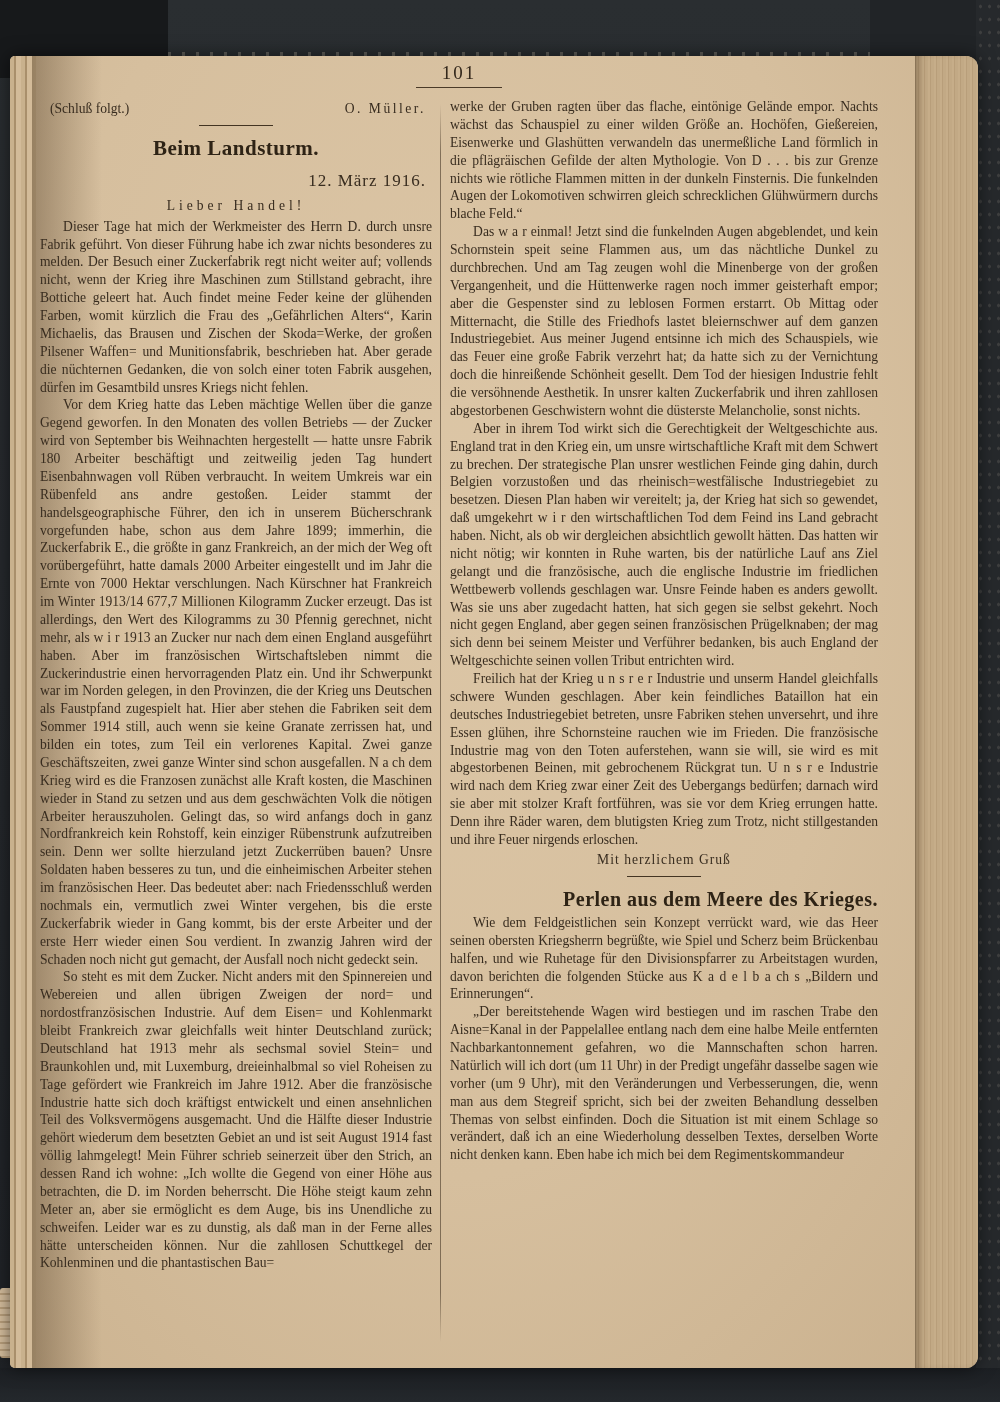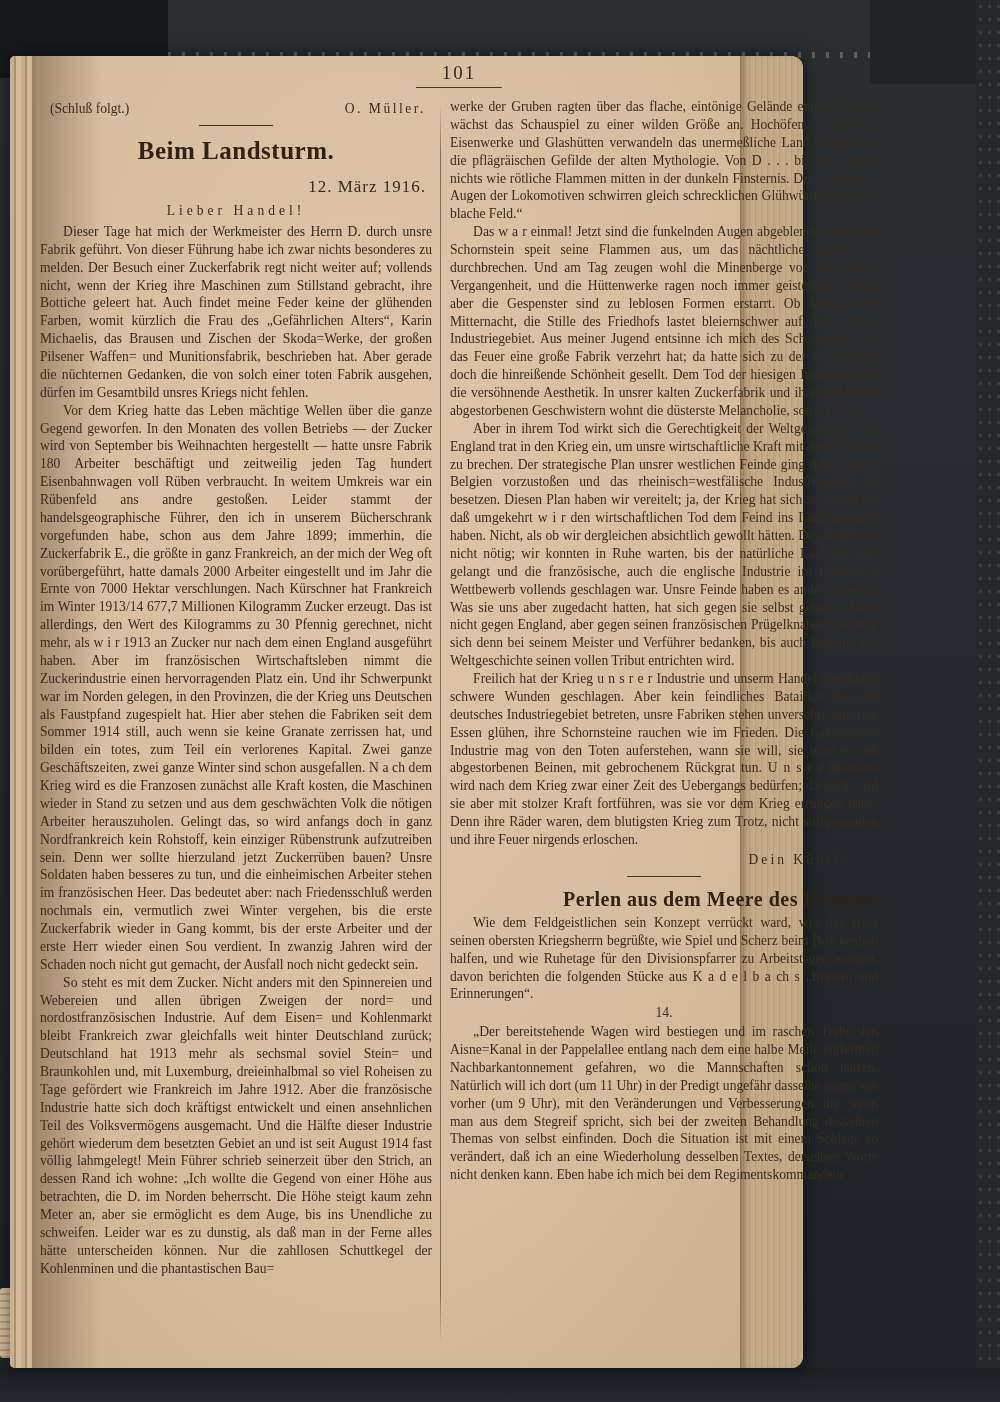--- a/index.html
+++ b/index.html
@@ -17,21 +17,21 @@
       background:#26292c;
       background-image:radial-gradient(rgba(170,160,150,.18) 1px, transparent 1.6px);
       background-size:9px 13px;}
   .bottom-band{position:absolute;left:0;right:0;bottom:0;height:34px;background:
       linear-gradient(180deg,#1c1f23,#24282c);}
   .bottom-left-pages{position:absolute;left:0;bottom:44px;width:16px;height:70px;
       background:repeating-linear-gradient(180deg,#d6bf9e 0 5px,#b99f7c 5px 7px);
       border-radius:3px;}
 
   
-  .paper{position:absolute;left:10px;top:56px;width:793px;height:1312px;
+  .paper{position:absolute;left:10px;top:56px;width:968px;height:1312px;
       background:
         radial-gradient(ellipse at 45% 35%, #dcc6a6 0%, #d6bf9e 55%, #c9b08d 100%);
       border-radius:5px 12px 12px 5px;
       box-shadow:0 0 18px rgba(0,0,0,.55);}
   .gutter-pages{position:absolute;left:0;top:0;bottom:0;width:26px;
       background:repeating-linear-gradient(90deg,#c9b18d 0 4px,#a98f6b 4px 6px,#d3bb99 6px 11px);
       border-radius:5px 0 0 5px;}
   .gutter-shadow{position:absolute;left:22px;top:0;bottom:0;width:70px;
       background:linear-gradient(90deg,rgba(70,50,28,.38),rgba(70,50,28,0));}
   .fore-edge{position:absolute;right:0;top:0;bottom:0;width:62px;
@@ -49,21 +49,21 @@
   .col{font-size:13.6px;line-height:1.315;text-align:justify;hyphens:none;}
   .col-left{width:392px;}
   .col-right{width:428px;margin-left:18px;}
   .divider{position:absolute;left:400px;top:6px;height:1238px;width:1px;
       background:linear-gradient(180deg,rgba(70,55,38,.0),rgba(70,55,38,.6) 4%,rgba(70,55,38,.6) 96%,rgba(70,55,38,0));}
   p.para{margin:0;text-indent:1.7em;}
   p.noindent{margin:0;text-indent:0;}
   .byline-row{display:flex;justify-content:space-between;margin:2px 6px 0 10px;}
   .byline-author{letter-spacing:2.5px;}
   .rule-small{width:74px;border:none;border-top:1.6px solid #433422;margin:7px auto 9px auto;}
-  .article-title{font-size:25px;font-weight:bold;text-align:center;margin:2px 0 6px 0;color:#2e2315;letter-spacing:.5px;}
+  .article-title{font-size:21px;font-weight:bold;text-align:center;margin:2px 0 6px 0;color:#2e2315;letter-spacing:.5px;}
   .article-title-2{font-size:20px;font-weight:bold;text-align:right;margin:4px 0 2px 0;color:#2e2315;letter-spacing:.5px;}
   .dateline{text-align:right;font-size:17px;margin:8px 6px 4px 0;letter-spacing:1px;}
   .salutation{text-align:center;letter-spacing:4px;margin:0 0 3px 0;}
   .closing-line{text-align:center;letter-spacing:1px;margin:2px 0 0 0;}
   .signature-line{text-align:right;letter-spacing:3px;margin:2px 30px 0 0;}
   .numeral{text-align:center;font-size:18px;letter-spacing:2px;margin:0 0 5px 0;}
   .section-number{text-align:center;margin:1px 0 1px 0;}
 </style>
 </head>
 <body>
@@ -101,23 +101,22 @@
           <p class="para">Dieser Tage hat mich der Werkmeister des Herrn D. durch unsre Fabrik geführt. Von dieser Führung habe ich zwar nichts besonderes zu melden. Der Besuch einer Zuckerfabrik regt nicht weiter auf; vollends nicht, wenn der Krieg ihre Maschinen zum Stillstand gebracht, ihre Bottiche geleert hat. Auch findet meine Feder keine der glühenden Farben, womit kürzlich die Frau des „Gefährlichen Alters“, Karin Michaelis, das Brausen und Zischen der Skoda=Werke, der großen Pilsener Waffen= und Munitionsfabrik, beschrieben hat. Aber gerade die nüchternen Gedanken, die von solch einer toten Fabrik ausgehen, dürfen im Gesamtbild unsres Kriegs nicht fehlen.</p>
           <p class="para">Vor dem Krieg hatte das Leben mächtige Wellen über die ganze Gegend geworfen. In den Monaten des vollen Betriebs — der Zucker wird von September bis Weihnachten hergestellt — hatte unsre Fabrik 180 Arbeiter beschäftigt und zeitweilig jeden Tag hundert Eisenbahnwagen voll Rüben verbraucht. In weitem Umkreis war ein Rübenfeld ans andre gestoßen. Leider stammt der handelsgeographische Führer, den ich in unserem Bücherschrank vorgefunden habe, schon aus dem Jahre 1899; immerhin, die Zuckerfabrik E., die größte in ganz Frankreich, an der mich der Weg oft vorübergeführt, hatte damals 2000 Arbeiter eingestellt und im Jahr die Ernte von 7000 Hektar verschlungen. Nach Kürschner hat Frankreich im Winter 1913/14 677,7 Millionen Kilogramm Zucker erzeugt. Das ist allerdings, den Wert des Kilogramms zu 30 Pfennig gerechnet, nicht mehr, als w i r 1913 an Zucker nur nach dem einen England ausgeführt haben. Aber im französischen Wirtschaftsleben nimmt die Zuckerindustrie einen hervorragenden Platz ein. Und ihr Schwerpunkt war im Norden gelegen, in den Provinzen, die der Krieg uns Deutschen als Faustpfand zugespielt hat. Hier aber stehen die Fabriken seit dem Sommer 1914 still, auch wenn sie keine Granate zerrissen hat, und bilden ein totes, zum Teil ein verlorenes Kapital. Zwei ganze Geschäftszeiten, zwei ganze Winter sind schon ausgefallen. N a ch dem Krieg wird es die Franzosen zunächst alle Kraft kosten, die Maschinen wieder in Stand zu setzen und aus dem geschwächten Volk die nötigen Arbeiter herauszuholen. Gelingt das, so wird anfangs doch in ganz Nordfrankreich kein Rohstoff, kein einziger Rübenstrunk aufzutreiben sein. Denn wer sollte hierzuland jetzt Zuckerrüben bauen? Unsre Soldaten haben besseres zu tun, und die einheimischen Arbeiter stehen im französischen Heer. Das bedeutet aber: nach Friedensschluß werden nochmals ein, vermutlich zwei Winter vergehen, bis die erste Zuckerfabrik wieder in Gang kommt, bis der erste Arbeiter und der erste Herr wieder einen Sou verdient. In zwanzig Jahren wird der Schaden noch nicht gut gemacht, der Ausfall noch nicht gedeckt sein.</p>
           <p class="para">So steht es mit dem Zucker. Nicht anders mit den Spinnereien und Webereien und allen übrigen Zweigen der nord= und nordostfranzösischen Industrie. Auf dem Eisen= und Kohlenmarkt bleibt Frankreich zwar gleichfalls weit hinter Deutschland zurück; Deutschland hat 1913 mehr als sechsmal soviel Stein= und Braunkohlen und, mit Luxemburg, dreieinhalbmal so viel Roheisen zu Tage gefördert wie Frankreich im Jahre 1912. Aber die französische Industrie hatte sich doch kräftigst entwickelt und einen ansehnlichen Teil des Volksvermögens ausgemacht. Und die Hälfte dieser Industrie gehört wiederum dem besetzten Gebiet an und ist seit August 1914 fast völlig lahmgelegt! Mein Führer schrieb seinerzeit über den Strich, an dessen Rand ich wohne: „Ich wollte die Gegend von einer Höhe aus betrachten, die D. im Norden beherrscht. Die Höhe steigt kaum zehn Meter an, aber sie ermöglicht es dem Auge, bis ins Unendliche zu schweifen. Leider war es zu dunstig, als daß man in der Ferne alles hätte unterscheiden können. Nur die zahllosen Schuttkegel der Kohlenminen und die phantastischen Bau=</p>
         </div>
 
         <div class="col col-right">
           <p class="noindent">werke der Gruben ragten über das flache, eintönige Gelände empor. Nachts wächst das Schauspiel zu einer wilden Größe an. Hochöfen, Gießereien, Eisenwerke und Glashütten verwandeln das unermeßliche Land förmlich in die pflägräischen Gefilde der alten Mythologie. Von D . . . bis zur Grenze nichts wie rötliche Flammen mitten in der dunkeln Finsternis. Die funkelnden Augen der Lokomotiven schwirren gleich schrecklichen Glühwürmern durchs blache Feld.“</p>
           <p class="para">Das w a r einmal! Jetzt sind die funkelnden Augen abgeblendet, und kein Schornstein speit seine Flammen aus, um das nächtliche Dunkel zu durchbrechen. Und am Tag zeugen wohl die Minenberge von der großen Vergangenheit, und die Hüttenwerke ragen noch immer geisterhaft empor; aber die Gespenster sind zu leblosen Formen erstarrt. Ob Mittag oder Mitternacht, die Stille des Friedhofs lastet bleiernschwer auf dem ganzen Industriegebiet. Aus meiner Jugend entsinne ich mich des Schauspiels, wie das Feuer eine große Fabrik verzehrt hat; da hatte sich zu der Vernichtung doch die hinreißende Schönheit gesellt. Dem Tod der hiesigen Industrie fehlt die versöhnende Aesthetik. In unsrer kalten Zuckerfabrik und ihren zahllosen abgestorbenen Geschwistern wohnt die düsterste Melancholie, sonst nichts.</p>
           <p class="para">Aber in ihrem Tod wirkt sich die Gerechtigkeit der Weltgeschichte aus. England trat in den Krieg ein, um unsre wirtschaftliche Kraft mit dem Schwert zu brechen. Der strategische Plan unsrer westlichen Feinde ging dahin, durch Belgien vorzustoßen und das rheinisch=westfälische Industriegebiet zu besetzen. Diesen Plan haben wir vereitelt; ja, der Krieg hat sich so gewendet, daß umgekehrt w i r den wirtschaftlichen Tod dem Feind ins Land gebracht haben. Nicht, als ob wir dergleichen absichtlich gewollt hätten. Das hatten wir nicht nötig; wir konnten in Ruhe warten, bis der natürliche Lauf ans Ziel gelangt und die französische, auch die englische Industrie im friedlichen Wettbewerb vollends geschlagen war. Unsre Feinde haben es anders gewollt. Was sie uns aber zugedacht hatten, hat sich gegen sie selbst gekehrt. Noch nicht gegen England, aber gegen seinen französischen Prügelknaben; der mag sich denn bei seinem Meister und Verführer bedanken, bis auch England der Weltgeschichte seinen vollen Tribut entrichten wird.</p>
           <p class="para">Freilich hat der Krieg u n s r e r Industrie und unserm Handel gleichfalls schwere Wunden geschlagen. Aber kein feindliches Bataillon hat ein deutsches Industriegebiet betreten, unsre Fabriken stehen unversehrt, und ihre Essen glühen, ihre Schornsteine rauchen wie im Frieden. Die französische Industrie mag von den Toten auferstehen, wann sie will, sie wird es mit abgestorbenen Beinen, mit gebrochenem Rückgrat tun. U n s r e Industrie wird nach dem Krieg zwar einer Zeit des Uebergangs bedürfen; darnach wird sie aber mit stolzer Kraft fortführen, was sie vor dem Krieg errungen hatte. Denn ihre Räder waren, dem blutigsten Krieg zum Trotz, nicht stillgestanden und ihre Feuer nirgends erloschen.</p>
-          <p class="signature-line">Dein Kübel.</p>
+          <p class="closing-line">Mit herzlichem Gruß</p>
           <hr class="rule-small">
           <h2 class="article-title-2">Perlen aus dem Meere des Krieges.</h2>
           <p class="para">Wie dem Feldgeistlichen sein Konzept verrückt ward, wie das Heer seinen obersten Kriegsherrn begrüßte, wie Spiel und Scherz beim Brückenbau halfen, und wie Ruhetage für den Divisionspfarrer zu Arbeitstagen wurden, davon berichten die folgenden Stücke aus K a d e l b a ch s „Bildern und Erinnerungen“.</p>
-          <p class="section-number">14.</p>
           <p class="para">„Der bereitstehende Wagen wird bestiegen und im raschen Trabe den Aisne=Kanal in der Pappelallee entlang nach dem eine halbe Meile entfernten Nachbarkantonnement gefahren, wo die Mannschaften schon harren. Natürlich will ich dort (um 11 Uhr) in der Predigt ungefähr dasselbe sagen wie vorher (um 9 Uhr), mit den Veränderungen und Verbesserungen, die, wenn man aus dem Stegreif spricht, sich bei der zweiten Behandlung desselben Themas von selbst einfinden. Doch die Situation ist mit einem Schlage so verändert, daß ich an eine Wiederholung desselben Textes, derselben Worte nicht denken kann. Eben habe ich mich bei dem Regimentskommandeur</p>
         </div>
       </div>
     </div>
   </div>
 </div>
 
 </body></html>

